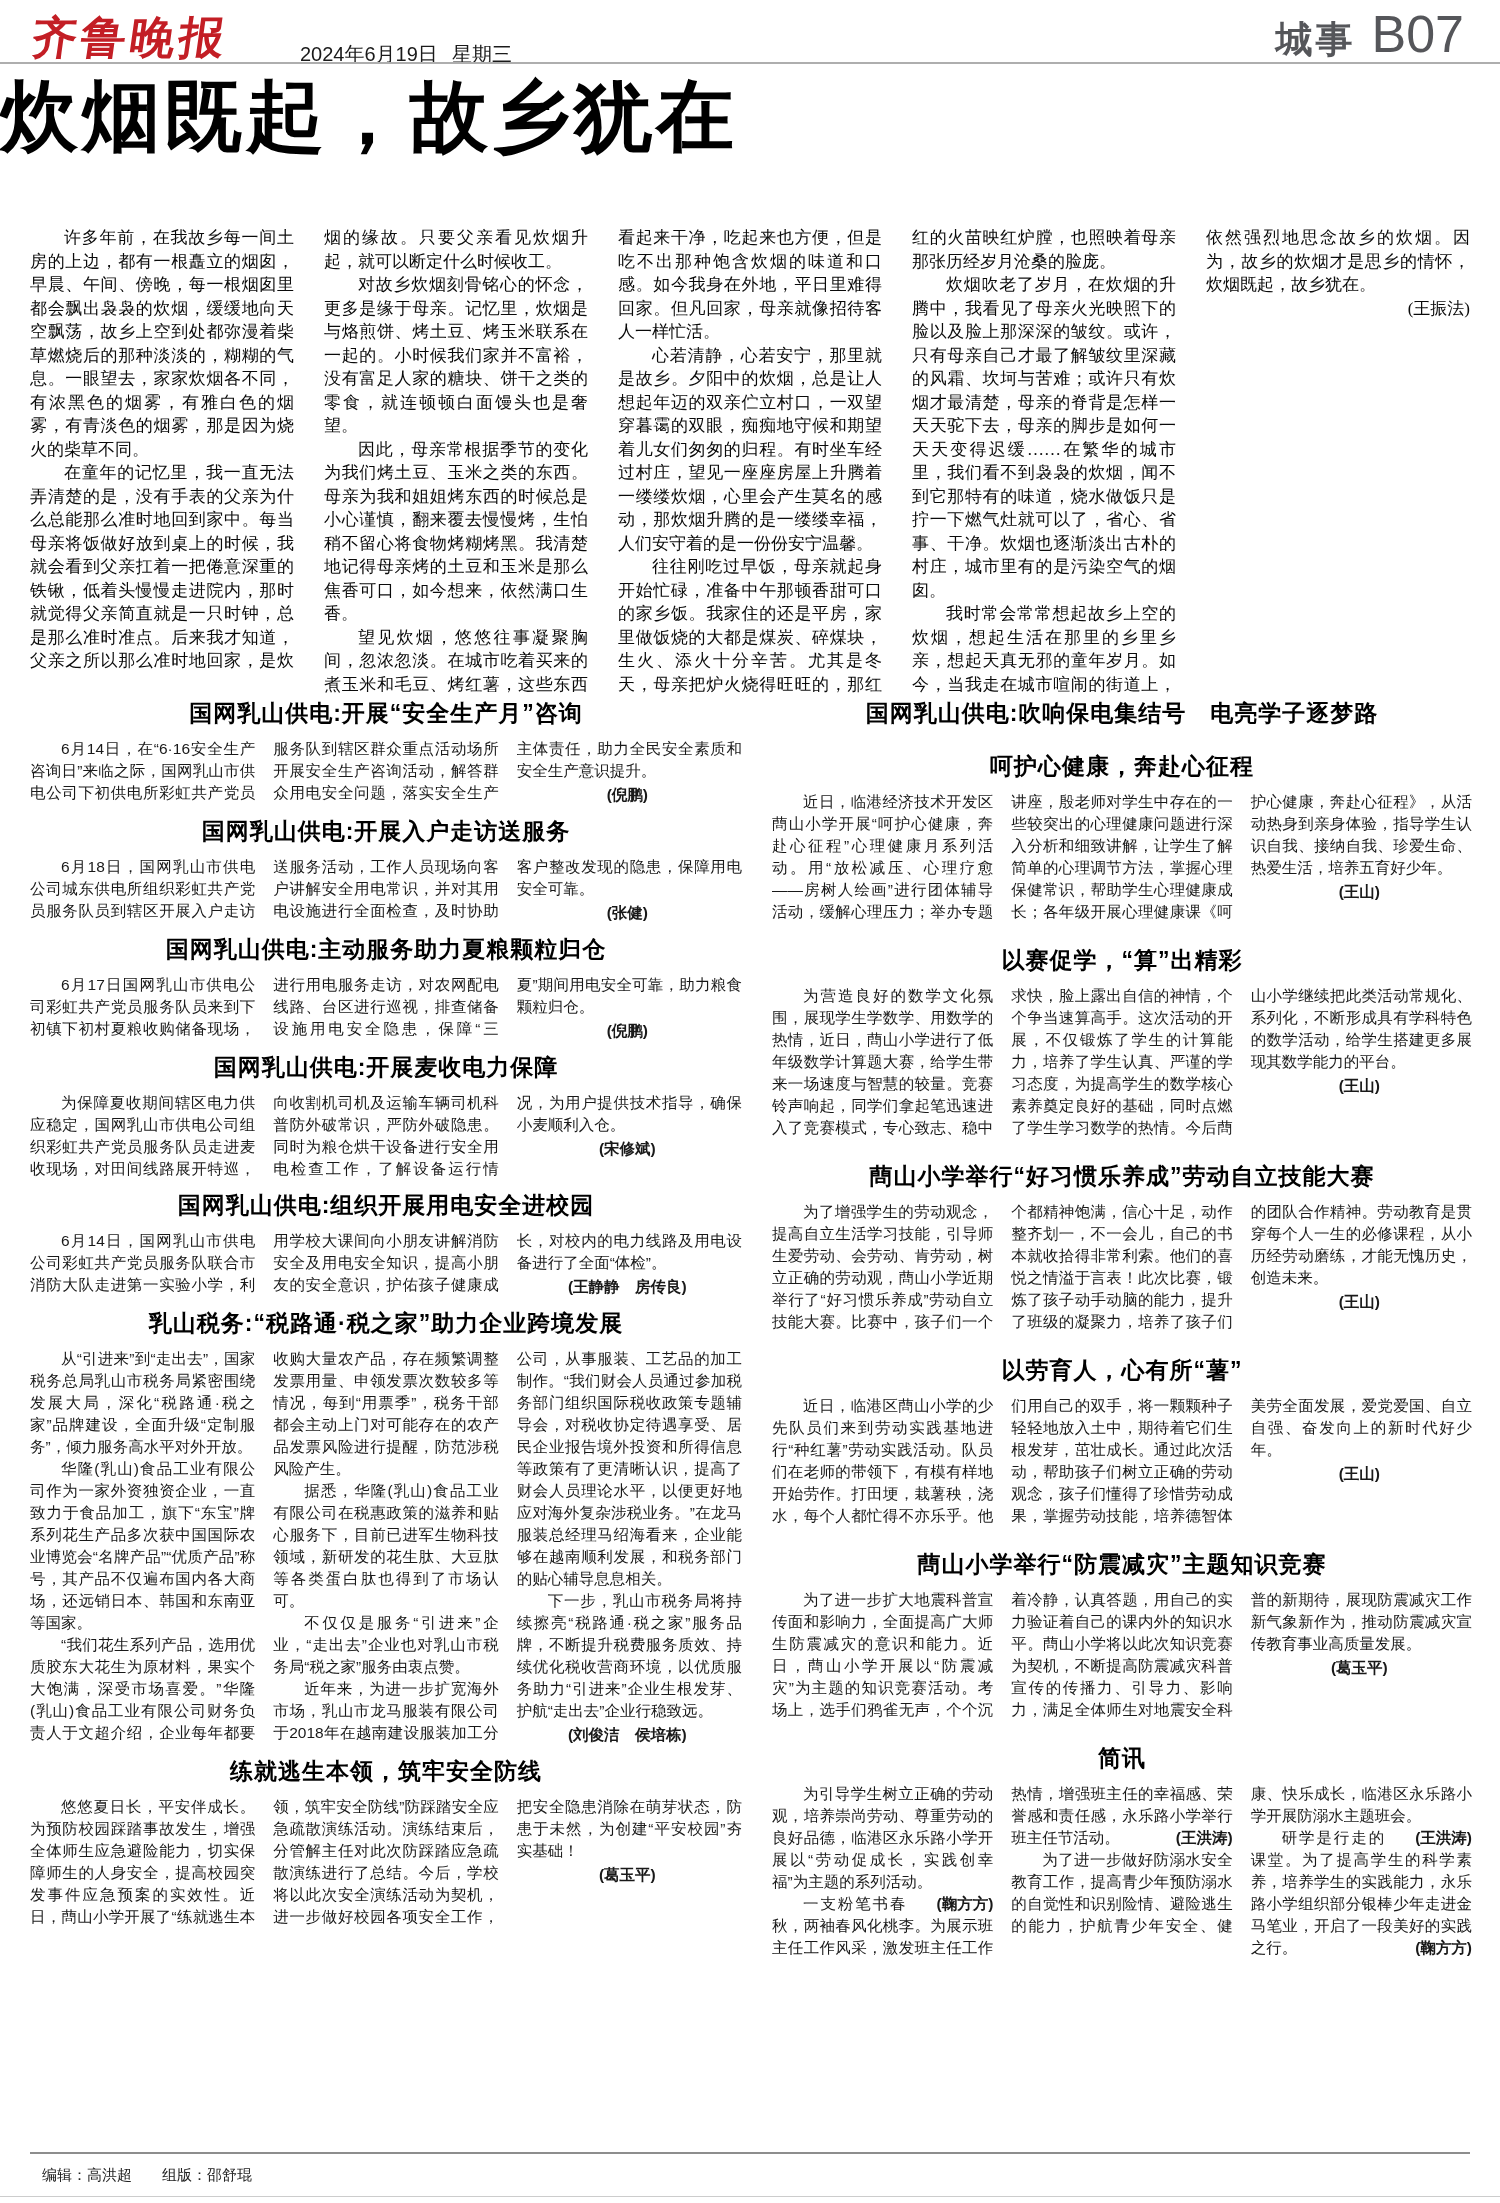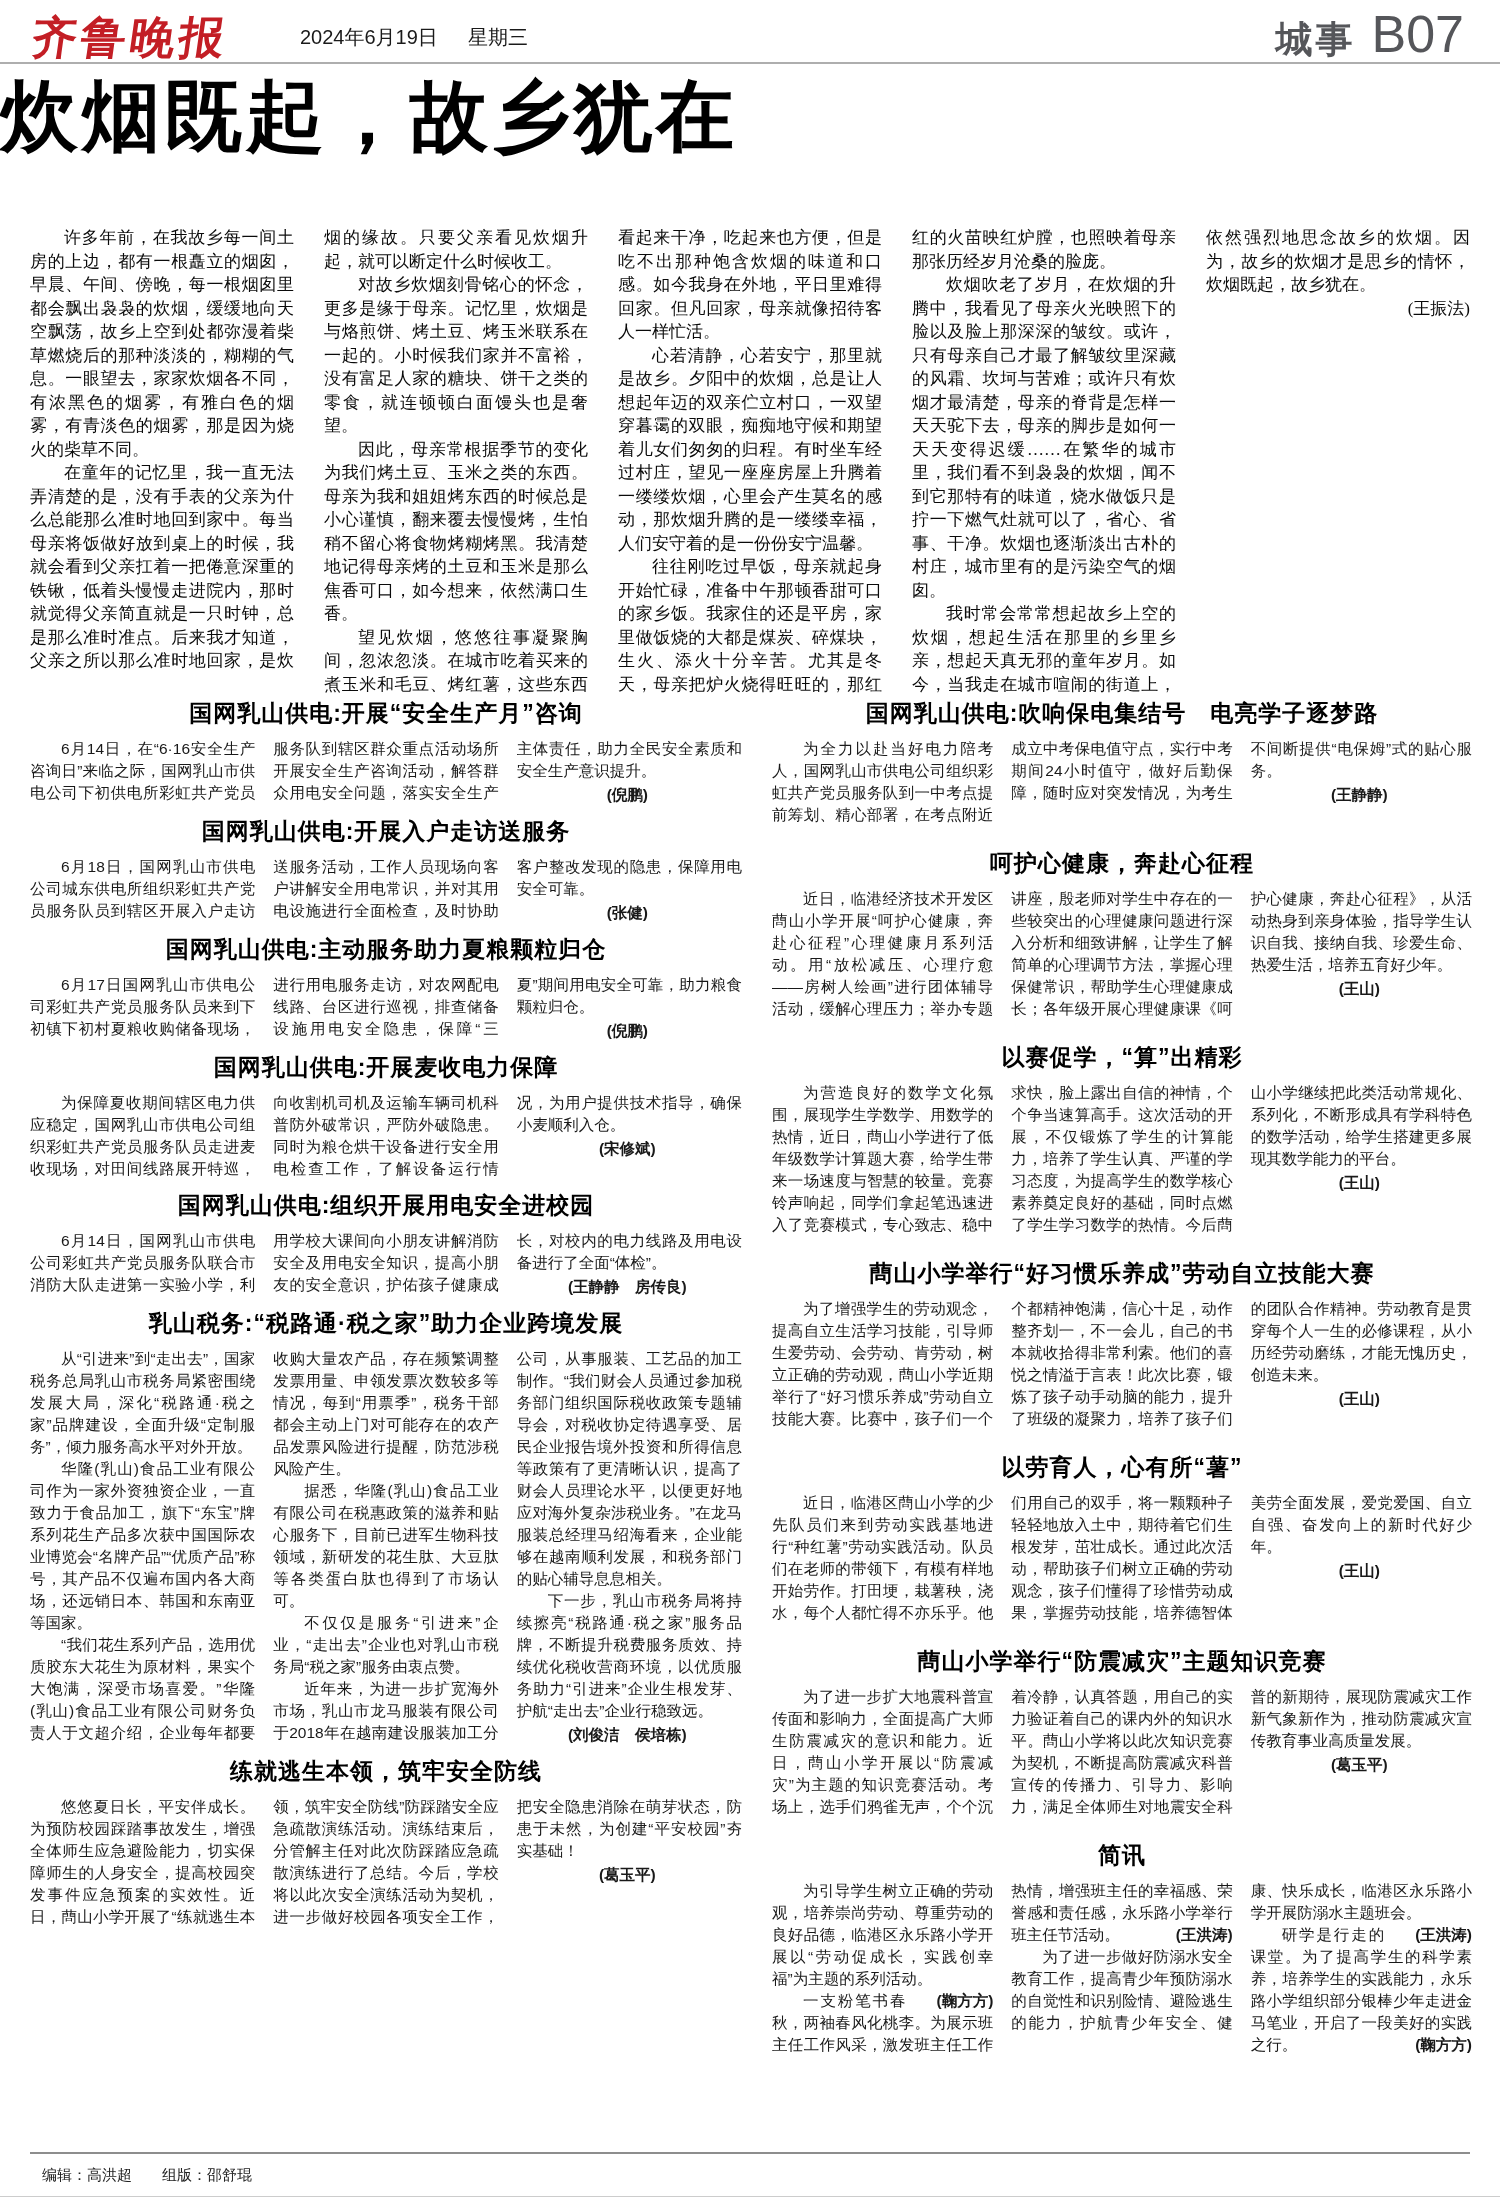--- a/index.html
+++ b/index.html
@@ -3,21 +3,21 @@
 <meta charset="utf-8">
 <style>
   html,body{margin:0;padding:0;}
   body{width:1500px;height:2203px;position:relative;background:#ffffff;overflow:hidden;
        font-family:"Liberation Sans","DejaVu Sans",sans-serif;}
   .page{position:absolute;inset:0;}
 
   
   .brand{position:absolute;top:16px;left:32px;font:700 45px/1 "Liberation Serif","DejaVu Serif",serif;
          color:#c31e25;transform:skewX(-8deg);letter-spacing:4px;}
-  .date-line{position:absolute;top:24px;left:300px;font-size:20px;color:#1a1a1a;display:flex;gap:30px;}
+  .date-line{position:absolute;top:41px;left:300px;font-size:20px;color:#1a1a1a;display:flex;gap:14px;}
   .section-block{position:absolute;top:8px;right:36px;display:flex;align-items:baseline;gap:16px;color:#55565a;}
   .section-name{font:700 37px/1 "Liberation Serif","DejaVu Serif",serif;letter-spacing:3px;}
   .page-number{font:400 52px/1 "Liberation Sans","DejaVu Sans",sans-serif;}
   .header-rule{position:absolute;top:62px;left:0;width:100%;height:2px;background:#aeaeae;}
 
   
   .main-title{position:absolute;top:74px;left:0;width:100%;margin:0;text-align:left;
               font:900 78px/1.1 "Liberation Serif","DejaVu Serif",serif;color:#000;letter-spacing:4px;}
   .essay{position:absolute;top:226px;left:30px;width:1440px;height:470px;
          column-count:5;column-gap:30px;column-fill:auto;overflow:hidden;
@@ -131,24 +131,20 @@
         <h2 class="headline">练就逃生本领，筑牢安全防线</h2>
         <div class="body cols3">
           <p><span>悠悠夏日长，平安伴成长。为预防校园踩踏事故发生，增强全体师生应急避险能力，切实保障师生的人身安全，提高校园突发事件应急预案的实效性。近日，蔄山小学开展了“练就逃生本领，筑牢安全防线”防踩踏安全应急疏散演练活动。演练结束后，分管解主任对此次防踩踏应急疏散演练进行了总结。今后，学校将以此次安全演练活动为契机，进一步做好校园各项安全工作，把安全隐患消除在萌芽状态，防患于未然，为创建“平安校园”夯实基础！</span></p>
           <div class="byline">(葛玉平)</div>
         </div>
       </section>
     </div>
   <div class="col right" id="right-col">
       <section class="article">
         <h2 class="headline">国网乳山供电:吹响保电集结号　电亮学子逐梦路</h2>
-        <div class="body cols3">
-          <p><span>为全力以赴当好电力陪考人，国网乳山市供电公司组织彩虹共产党员服务队到一中考点提前筹划、精心部署，在考点附近成立中考保电值守点，实行中考期间24小时值守，做好后勤保障，随时应对突发情况，为考生不间断提供“电保姆”式的贴心服务。</span></p>
-          <div class="byline">(王静静)</div>
-        </div>
       </section>
       <section class="article">
         <h2 class="headline">呵护心健康，奔赴心征程</h2>
         <div class="body cols3">
           <p><span>近日，临港经济技术开发区蔄山小学开展“呵护心健康，奔赴心征程”心理健康月系列活动。用“放松减压、心理疗愈——房树人绘画”进行团体辅导活动，缓解心理压力；举办专题讲座，殷老师对学生中存在的一些较突出的心理健康问题进行深入分析和细致讲解，让学生了解简单的心理调节方法，掌握心理保健常识，帮助学生心理健康成长；各年级开展心理健康课《呵护心健康，奔赴心征程》，从活动热身到亲身体验，指导学生认识自我、接纳自我、珍爱生命、热爱生活，培养五育好少年。</span></p>
           <div class="byline">(王山)</div>
         </div>
       </section>
       <section class="article">
         <h2 class="headline">以赛促学，“算”出精彩</h2>

